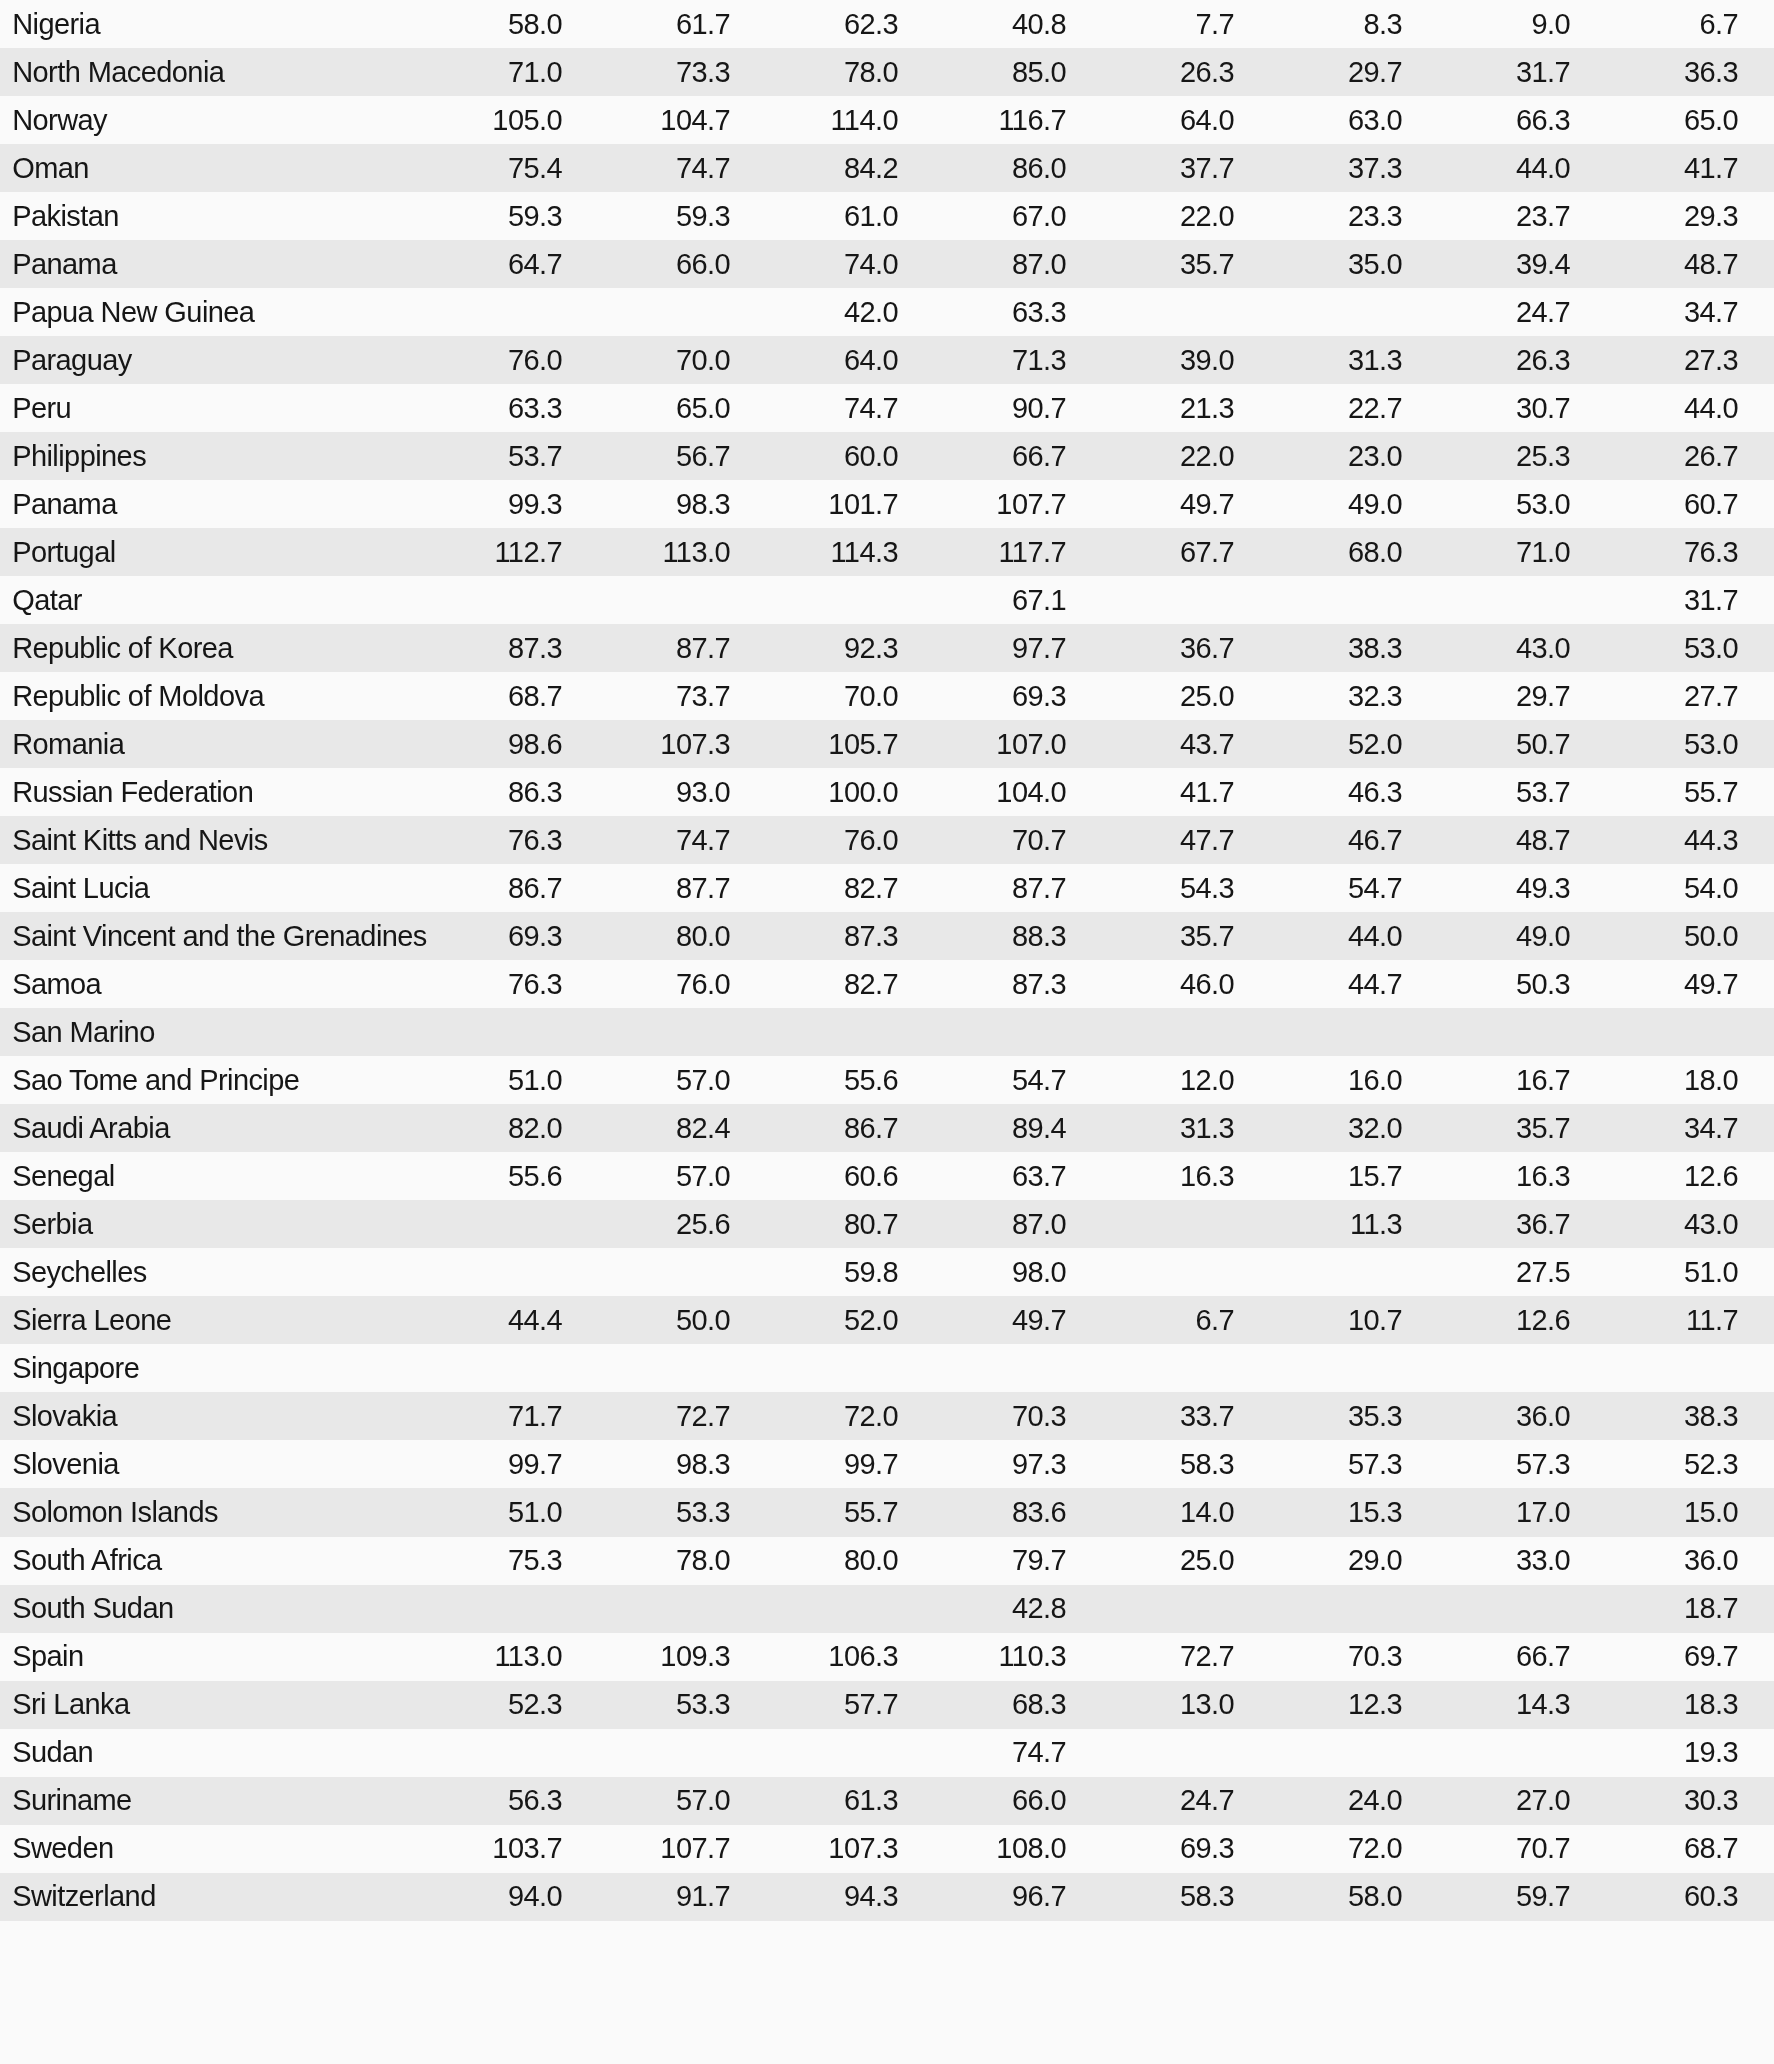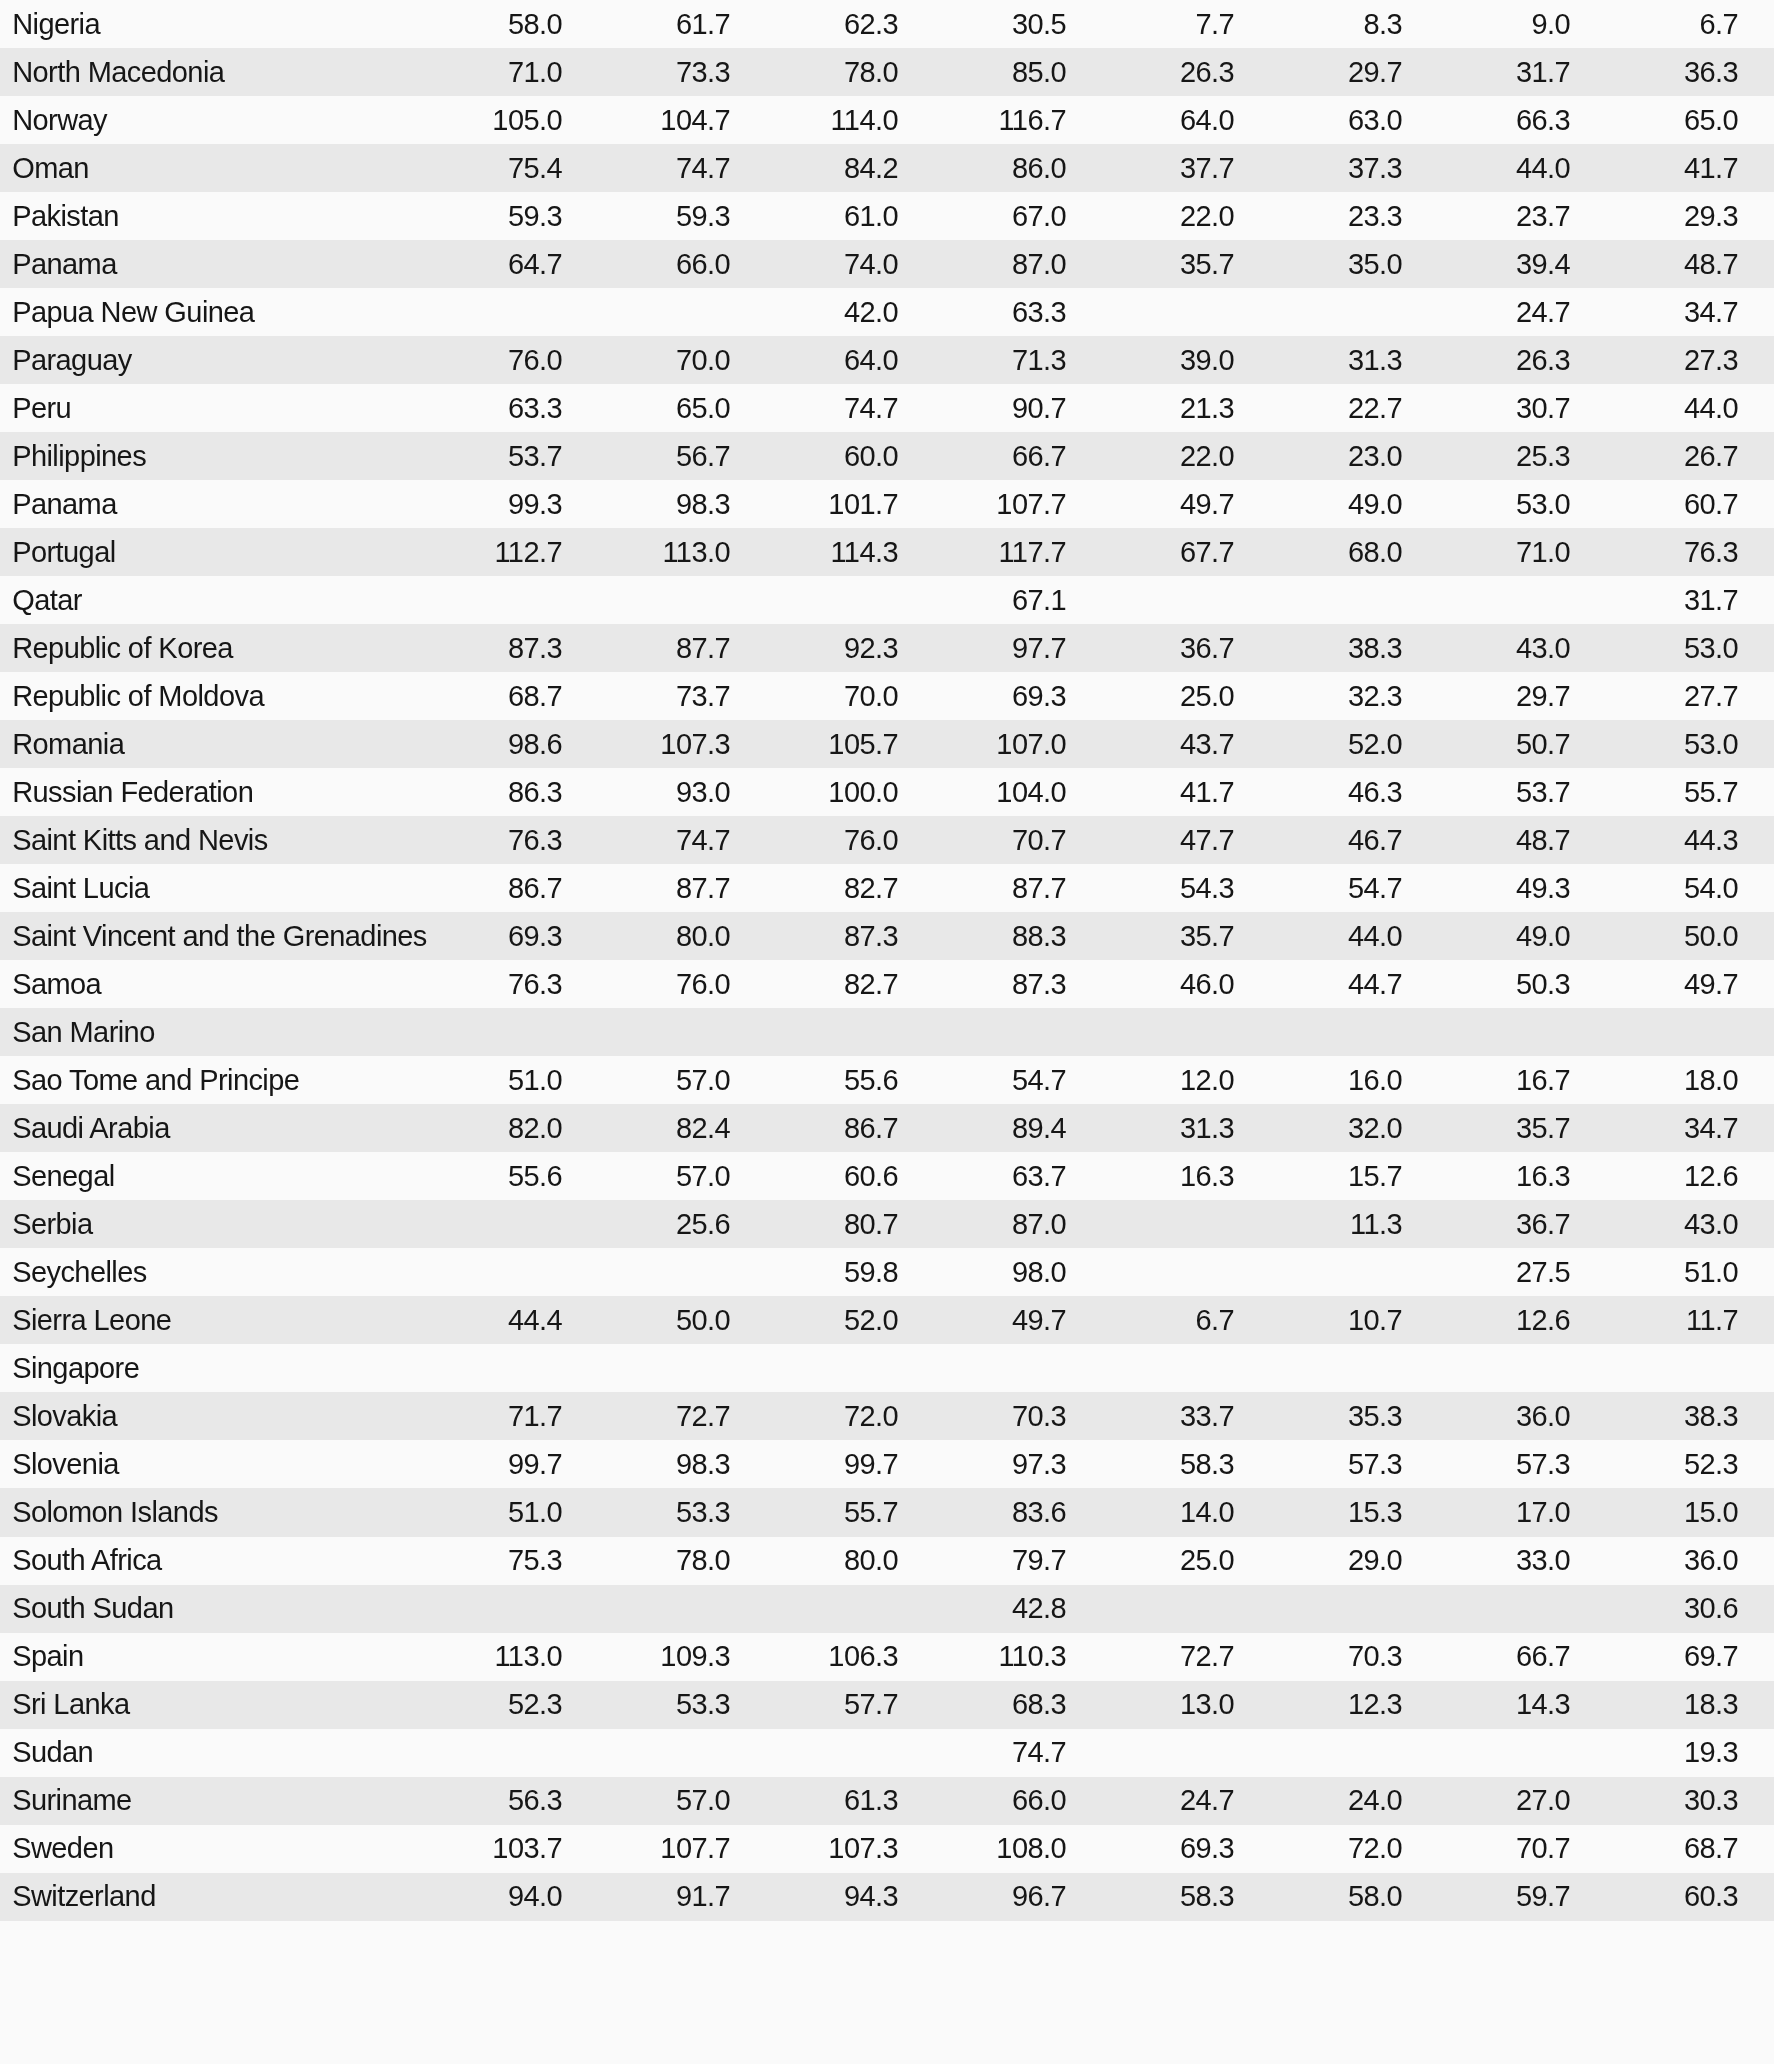--- a/index.html
+++ b/index.html
@@ -44,21 +44,21 @@
 </style>
 </head>
 <body>
 
 <div class="table">
   <div class="row">
     <div class="cell name">Nigeria</div>
     <div class="cell num">58.0</div>
     <div class="cell num">61.7</div>
     <div class="cell num">62.3</div>
-    <div class="cell num">30.5</div>
+    <div class="cell num">40.8</div>
     <div class="cell num">7.7</div>
     <div class="cell num">8.3</div>
     <div class="cell num">9.0</div>
     <div class="cell num">6.7</div>
   </div>
 
   <div class="row">
     <div class="cell name">North Macedonia</div>
     <div class="cell num">71.0</div>
     <div class="cell num">73.3</div>
@@ -447,21 +447,21 @@
 
   <div class="row">
     <div class="cell name">South Sudan</div>
     <div class="cell num"></div>
     <div class="cell num"></div>
     <div class="cell num"></div>
     <div class="cell num">42.8</div>
     <div class="cell num"></div>
     <div class="cell num"></div>
     <div class="cell num"></div>
-    <div class="cell num">30.6</div>
+    <div class="cell num">18.7</div>
   </div>
 
   <div class="row">
     <div class="cell name">Spain</div>
     <div class="cell num">113.0</div>
     <div class="cell num">109.3</div>
     <div class="cell num">106.3</div>
     <div class="cell num">110.3</div>
     <div class="cell num">72.7</div>
     <div class="cell num">70.3</div>

